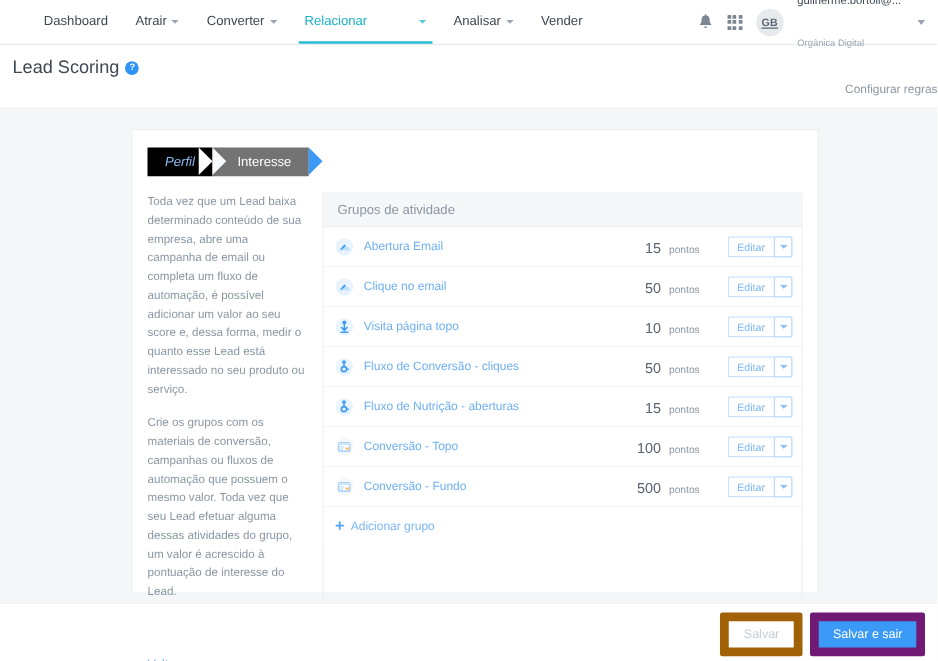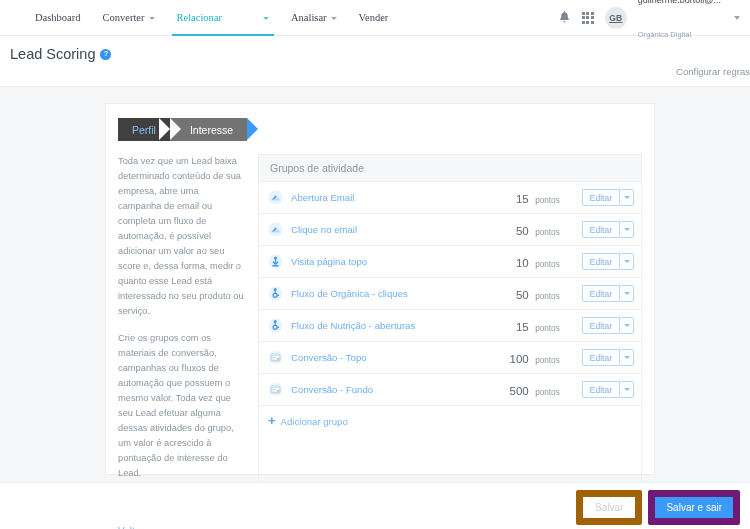--- a/index.html
+++ b/index.html
@@ -27,21 +27,21 @@
   .logo-text .l1 {
     font-size: 9.5px; font-weight: bold; color: #111418;
     letter-spacing: .2px; display: block;
   }
   .logo-text .l1 .thin { font-weight: normal; }
   .logo-text .l2 {
     font-size: 6.5px; font-weight: bold; color: #111418;
     letter-spacing: 1.1px; display: block; margin-top: 1px;
   }
 
-  .nav { display: flex; align-items: center; height: 34px; margin-left: 16px; font-family: Liberation Serif, serif; }
+  .nav { display: flex; align-items: flex-end; height: 34px; margin-left: 16px; }
   .nav-item {
     display: flex; align-items: center; gap: 4px;
     font-size: 10.5px; color: #3d4852;
     padding: 0 11px; height: 36px; cursor: pointer;
     position: relative; white-space: nowrap;
   }
   .nav-item.active { color: #19b3c9; gap: 41px; }
   .nav-item.active::after {
     content: ""; position: absolute; left: 6px; right: 6px; bottom: 0;
     height: 2px; background: #2bbdd1;
@@ -106,21 +106,21 @@
     width: 550px; height: 372px; background: #ffffff;
     border: 1px solid #eceff1;
   }
 
   
   .steps { display: flex; align-items: stretch; margin: 14px 0 0 12px; height: 23px; }
   .step {
     display: flex; align-items: center; font-size: 10.5px;
     padding: 0 12px 0 14px; position: relative; cursor: pointer;
   }
-  .step-perfil { background: #404040; color: #8bbcf5; padding-right: 14px; }
+  .step-perfil { background: #000000; color: #8bbcf5; padding-right: 14px; font-style: italic; }
   .step-perfil::after {
     content: ""; position: absolute; right: -11px; top: 0;
     border-top: 11.5px solid transparent; border-bottom: 11.5px solid transparent;
     border-left: 11px solid #f7f9fa; z-index: 2;
   }
   .step-interesse {
     background: #737373; color: #ffffff; padding-left: 20px; padding-right: 14px;
     margin-left: 0;
   }
   .step-interesse::before {
@@ -215,20 +215,24 @@
 </style>
 </head>
 <body>
 
 <div class="topbar">
 
 
   <div class="nav">
     <div class="nav-item">
       <span>Dashboard</span>
+    </div>
+    <div class="nav-item">
+      <span>Atrair</span>
+      <span class="caret-down"></span>
     </div>
     <div class="nav-item">
       <span>Converter</span>
       <span class="caret-down"></span>
     </div>
     <div class="nav-item active">
       <span>Relacionar</span>
       <span class="caret-down"></span>
     </div>
     <div class="nav-item">
@@ -367,21 +371,21 @@
         <div class="row">
           <span class="row-icon">
             <svg width="15" height="15" viewBox="0 0 15 15">
               <circle cx="7.5" cy="7.5" r="7" fill="#eaf4fe"></circle>
               <circle cx="7.2" cy="3.6" r="1.5" fill="#3b9af7"></circle>
               <path d="M7.2 5.1 L7.2 7.3" stroke="#3b9af7" stroke-width="1.2"></path>
               <circle cx="7.2" cy="9.3" r="2" fill="none" stroke="#3b9af7" stroke-width="1.3"></circle>
               <path d="M9.2 9.3 L11.2 9.3" stroke="#3b9af7" stroke-width="1.2"></path>
             </svg>
           </span>
-          <span class="row-name">Fluxo de Orgânica - cliques</span>
+          <span class="row-name">Fluxo de Conversão - cliques</span>
           <span class="row-points">
             <span class="pts-num">50</span>
             <span class="pts-lbl">pontos</span>
           </span>
           <span class="split-btn">
             <span class="split-main">Editar</span>
             <span class="split-tog">
                 <i></i>
               </span>
           </span>

